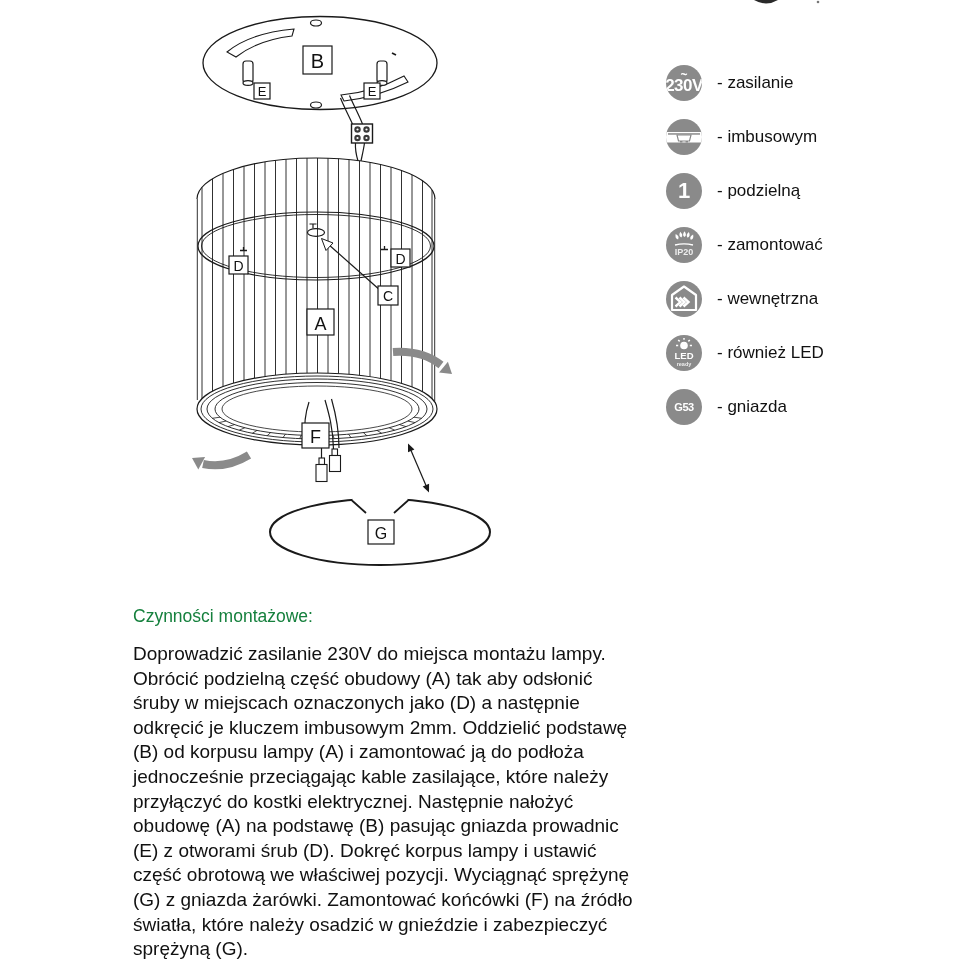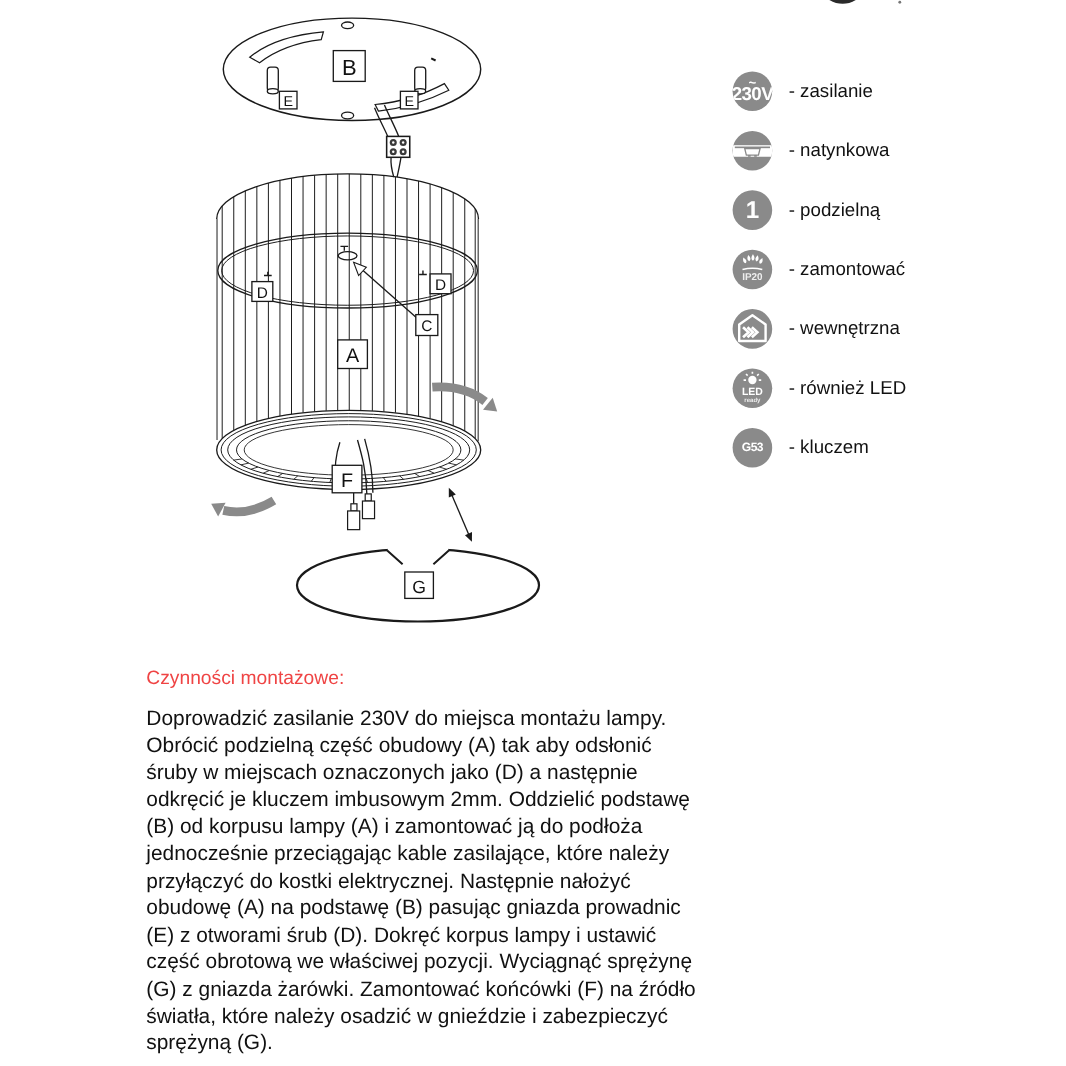--- a/index.html
+++ b/index.html
@@ -18,21 +18,21 @@
          overflow:hidden;position:relative;font-weight:bold;flex:0 0 36px;}
   .badge svg{position:absolute;left:0;top:0;}
   .badge .t-top{font-size:12px;line-height:7px;margin-top:-2px;}
   .badge .t-main{font-size:17px;line-height:13px;letter-spacing:-0.5px;}
   .badge .t-one{font-size:22px;line-height:22px;}
   .badge .t-g53{font-size:11px;letter-spacing:-0.5px;}
   .legend-label{font-size:17px;color:#111;}
 
   
   .instructions{position:absolute;left:133px;top:606px;width:562px;}
-  .instructions h2{font-size:17.5px;font-weight:normal;margin:0 0 15px 0;color:#ef4444;}
+  .instructions h2{font-size:17.5px;font-weight:normal;margin:0 0 15px 0;color:#15803d;}
   .instructions p{font-size:19px;line-height:24.6px;margin:0;white-space:pre-line;color:#111;}
 </style>
 </head>
 <body>
 
 <div class="page">
 
   <svg class="artifact-svg" viewBox="740 0 90 10">
     <path d="M754 0 Q766 7 778 0 Z" fill="#2a2a2a"></path>
     <circle cx="818" cy="2" r="1.3" fill="#777"></circle>
@@ -195,21 +195,21 @@
     <div class="legend-row">
       <span class="badge">
         <svg width="36" height="36" viewBox="0 0 36 36">
           <rect x="0" y="13" width="36" height="10.5" fill="#fff"></rect>
           <rect x="2" y="14.2" width="32" height="1.5" fill="#8a8a8a"></rect>
           <path d="M11 16 L25 16 L23.5 22 L12.5 22 Z" fill="#fff" stroke="#8a8a8a" stroke-width="1.2"></path>
           <rect x="14" y="22" width="2.4" height="1.5" fill="#8a8a8a"></rect>
           <rect x="19.6" y="22" width="2.4" height="1.5" fill="#8a8a8a"></rect>
         </svg>
       </span>
-      <span class="legend-label">- natynkowa</span>
+      <span class="legend-label">- imbusowym</span>
     </div>
 
     <div class="legend-row">
       <span class="badge">
         <span class="t-one">1</span>
       </span>
       <span class="legend-label">- podzielną</span>
     </div>
 
     <div class="legend-row">
@@ -258,21 +258,21 @@
           <text x="18" y="30.5" font-size="5.5" text-anchor="middle" fill="#fff" opacity="0.85" font-family="Liberation Sans, sans-serif">ready</text>
         </svg>
       </span>
       <span class="legend-label">- również LED</span>
     </div>
 
     <div class="legend-row">
       <span class="badge">
         <span class="t-g53">G53</span>
       </span>
-      <span class="legend-label">- kluczem</span>
+      <span class="legend-label">- gniazda</span>
     </div>
 
   </div>
 
   <div class="instructions">
     <h2>Czynności montażowe:</h2>
     <p>Doprowadzić zasilanie 230V do miejsca montażu lampy.
 Obrócić podzielną część obudowy (A) tak aby odsłonić
 śruby w miejscach oznaczonych jako (D) a następnie
 odkręcić je kluczem imbusowym 2mm. Oddzielić podstawę

